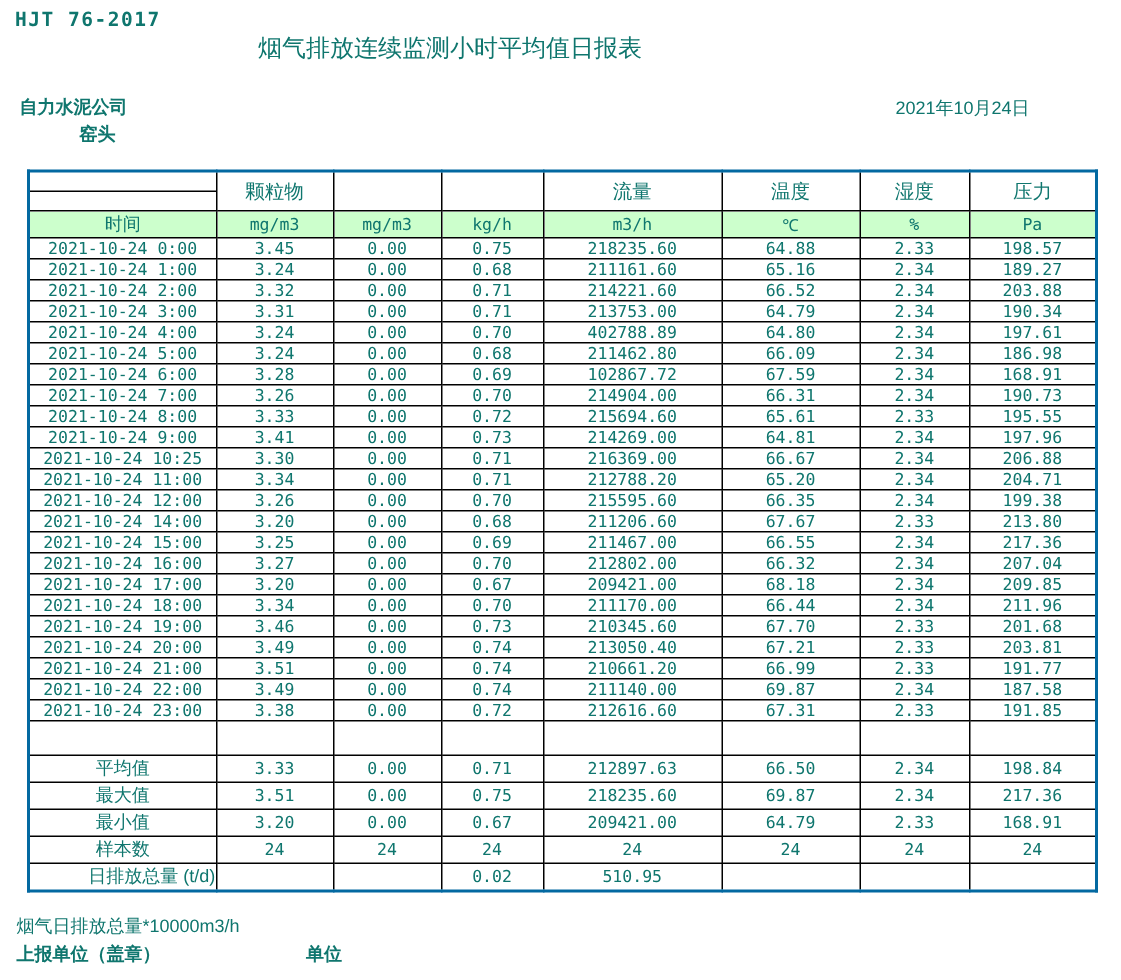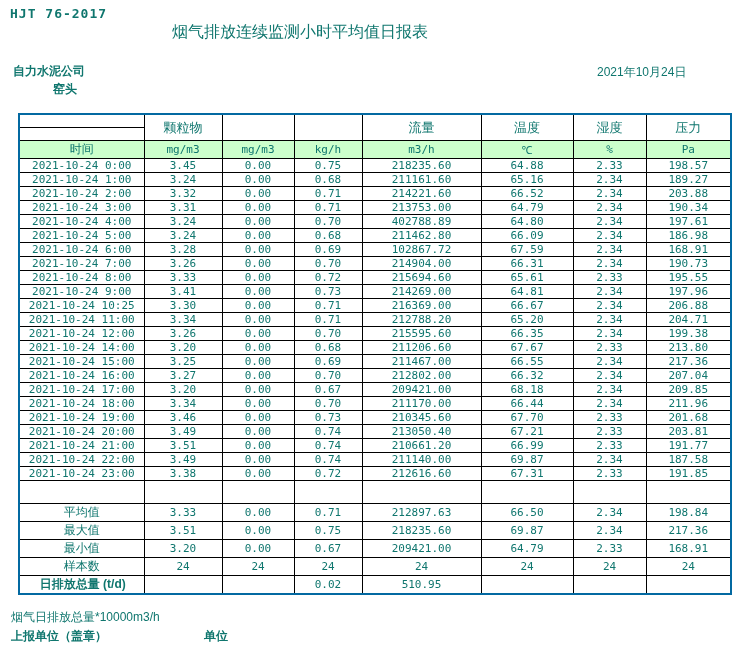--- a/index.html
+++ b/index.html
@@ -42,21 +42,21 @@
   .split-top{flex:1;}
   .split-bottom{flex:1;border-top:1px solid #000;}
   tr.unit-row th{height:15px;font-size:11px;font-family:"DejaVu Sans Mono", monospace;}
   tr.unit-row th.cjk{font-family:"Liberation Sans", sans-serif;font-size:12px;}
   .green{background:var(--green,#ccffcc);}
   tr.data-row td{height:13px;font-size:11px;font-family:"DejaVu Sans Mono", monospace;}
   tr.data-row td.time-cell{font-size:11px;}
   tr.spacer-row td{height:22px;}
   tr.summary-row td{height:13px;font-size:11px;font-family:"DejaVu Sans Mono", monospace;margin-left:12px;}
   tr.summary-row td.summary-label{font-family:"Liberation Sans", sans-serif;font-size:12px;}
-  tr.summary-row td.summary-label.left{text-align:center;padding-left:2px;font-weight:bold;}
+  tr.summary-row td.summary-label.left{text-align:right;padding-left:2px;}
 
   .foot-note{position:absolute;left:11px;top:609px;font-size:12px;font-weight:normal;}
   .foot-line2{position:absolute;left:11px;top:628px;font-size:12px;font-weight:bold;width:400px;}
   .foot-line2 .unit-label{position:absolute;left:193px;top:0;}
 </style>
 </head>
 <body>
 
 <div id="page" style="--green: #ccffcc;">
 

